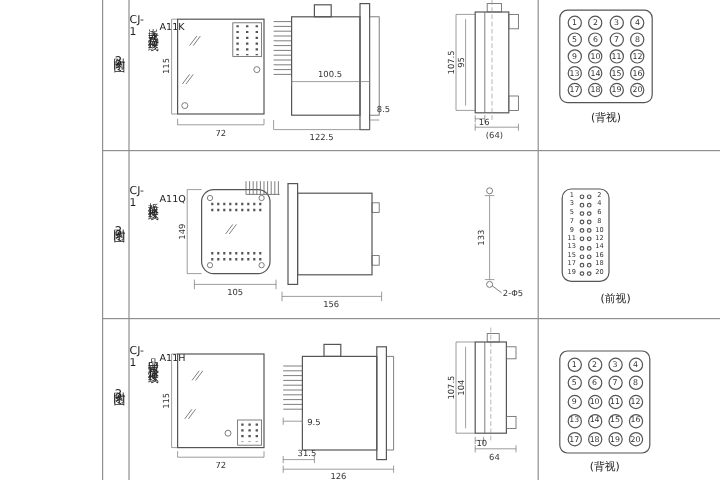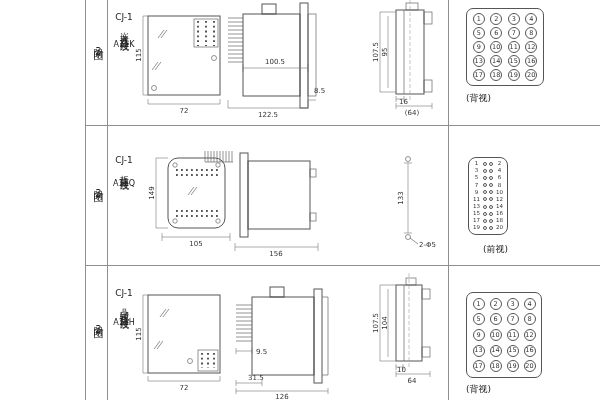--- a/index.html
+++ b/index.html
@@ -2,42 +2,42 @@
 <html><head>
 <meta charset="utf-8">
 <style>
   *{margin:0;padding:0;box-sizing:border-box}
   html,body{background:#fff}
   body{font-family:"DejaVu Sans",sans-serif;color:#222}
   .page{position:relative;width:600px;height:400px;background:#fff;overflow:hidden}
   .gridline{position:absolute;background:#8f8f8f}
   .figcol{position:absolute;left:87px;width:18px;font-size:10px;color:#222;
           writing-mode:vertical-rl;text-orientation:upright;letter-spacing:3px;text-align:center}
-  .typecol{position:absolute;left:108px;width:32px;display:flex;flex-direction:column;align-items:center}
+  .typecol{position:absolute;left:108px;width:32px;display:flex;flex-direction:row;align-items:center}
   .typecol .model{font-size:9px;color:#222}
   .typecol .desc{writing-mode:vertical-rl;text-orientation:upright;font-size:9px;letter-spacing:2px;margin:3px 0;color:#222}
   .typecol .code{font-size:8px;color:#222}
   svg{position:absolute;left:140px;overflow:visible}
   svg .ln{stroke:#555;fill:none;stroke-width:1}
   svg .thin{stroke:#666;fill:none;stroke-width:.7}
   svg .dim{stroke:#777;fill:none;stroke-width:.6}
   svg .dots{stroke:#555;fill:none;stroke-width:2}
   svg .dash{stroke:#888;fill:none;stroke-width:.5;stroke-dasharray:4 2}
   svg text{font-family:"DejaVu Sans",sans-serif;fill:#333;font-size:7px}
   .tbox{position:absolute;border:1px solid #555;border-radius:7px;display:grid;justify-items:center;align-items:center;background:#fff}
   .tv1{left:466px;top:8px;width:78px;height:78px;grid-template-columns:repeat(4,1fr);padding:3px}
   .tv3{left:466px;top:292px;width:76px;height:86px;grid-template-columns:repeat(4,1fr);padding:3px}
   .tcirc{width:12px;height:12px;border:1px solid #555;border-radius:50%;font-size:6.5px;line-height:1;
          display:flex;align-items:center;justify-content:center;color:#333}
   .tstrip{position:absolute;left:468px;top:157px;width:40px;height:78px;border:1px solid #555;border-radius:8px;
           display:flex;flex-direction:column;justify-content:space-evenly;padding:2px 3px;background:#fff}
   .trow{display:flex;align-items:center;justify-content:space-between;height:6px}
   .tnum{font-size:5.5px;color:#333;width:9px;text-align:center;line-height:1}
   .tdot{width:4px;height:4px;border:1px solid #555;border-radius:50%}
-  .caption{position:absolute;font-size:9px;color:#222;}
+  .caption{position:absolute;font-size:9px;color:#222;text-align:center}
 </style>
 </head>
 <body>
 
 <div class="page">
 
   <div class="gridline" style="left:85px;top:0;width:1px;height:400px"></div>
   <div class="gridline" style="left:107px;top:0;width:1px;height:400px"></div>
   <div class="gridline" style="left:448px;top:0;width:1px;height:400px"></div>
   <div class="gridline" style="left:85px;top:125px;width:515px;height:1px"></div>

